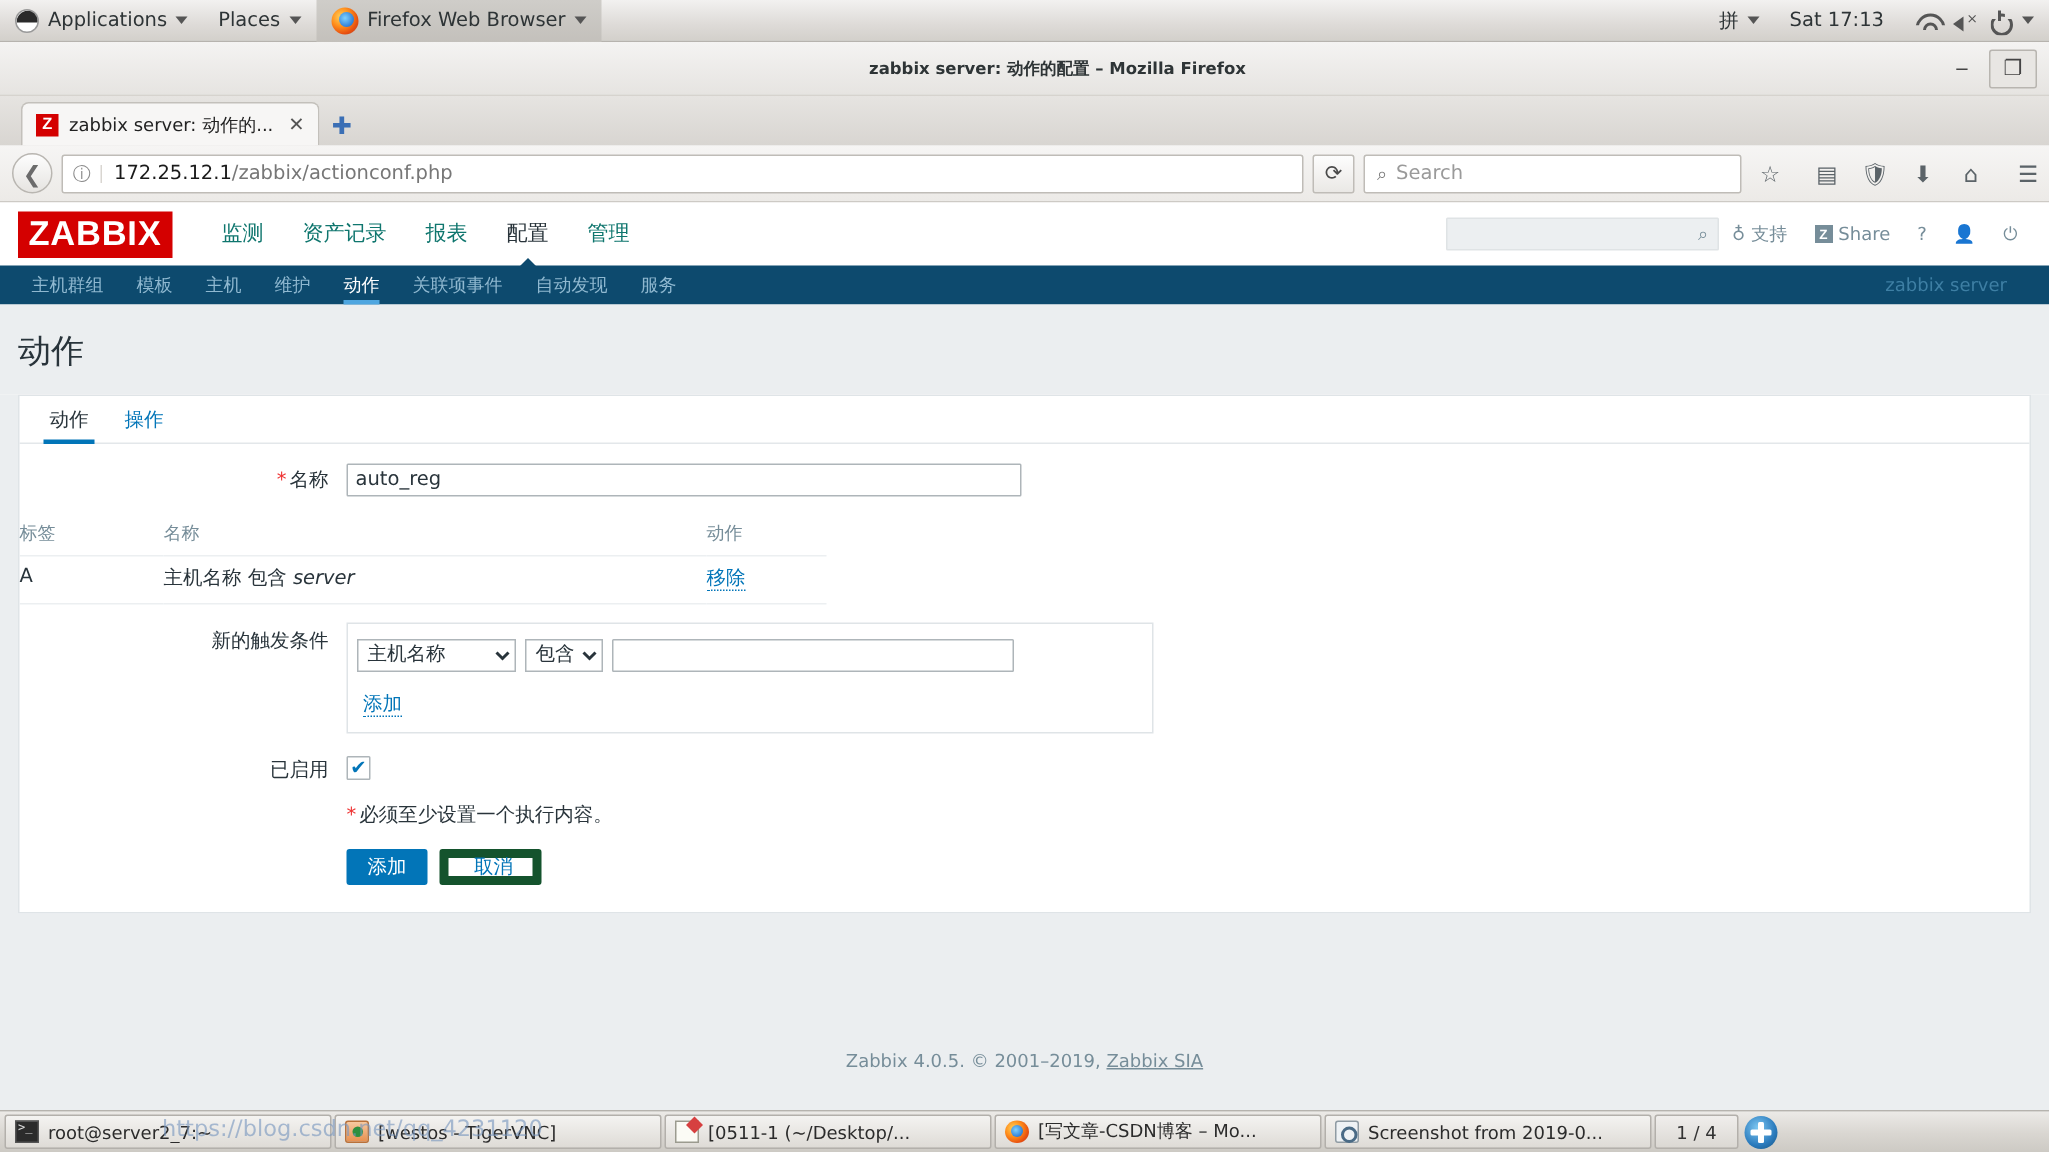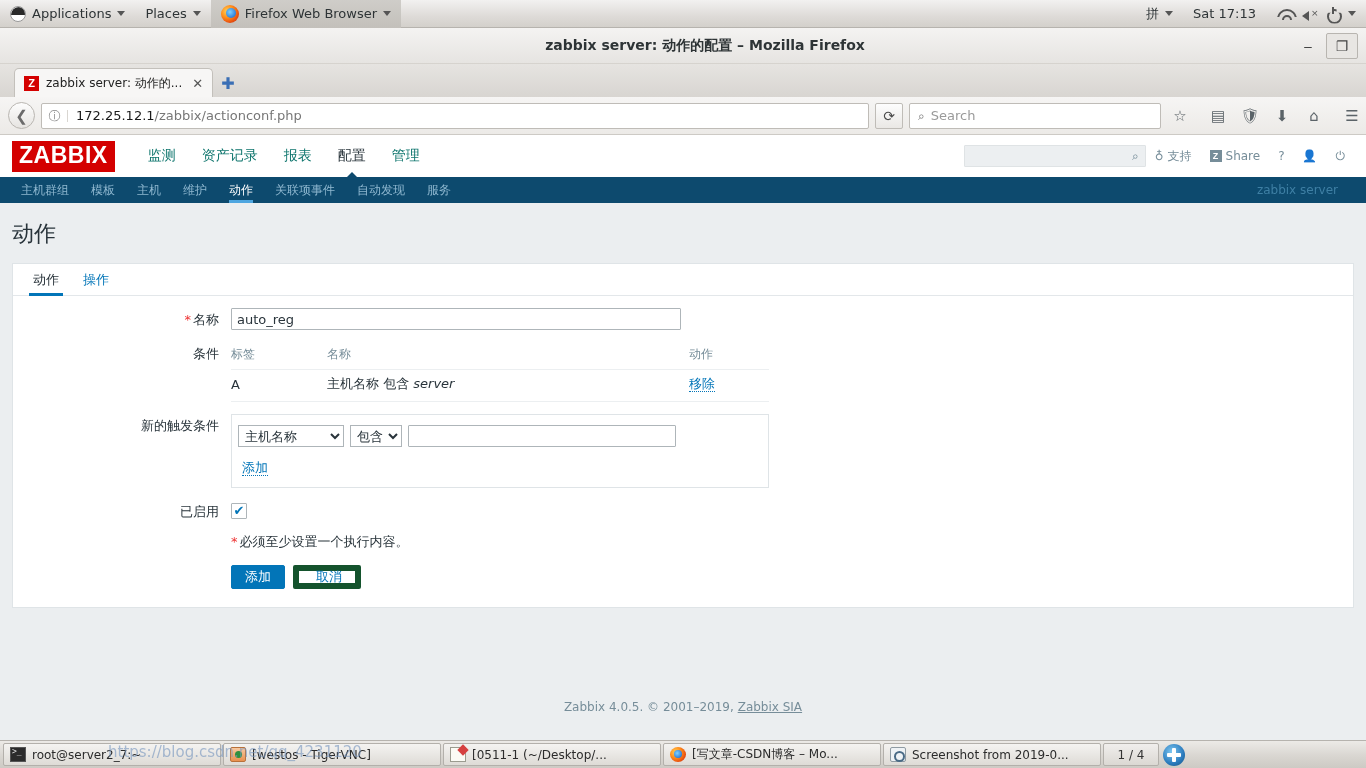--- a/index.html
+++ b/index.html
@@ -88,21 +88,21 @@
     height: 712px; width: 100%;
     background: #f0f0f0; display: flex; flex-direction: column;
   }
   #ff-titlebar {
     height: 36px; background: linear-gradient(to bottom, #f4f3f2, #e6e4e1);
     border-bottom: 1px solid #d6d3ce;
     display: flex; align-items: center; position: relative;
   }
   #ff-title {
     position: absolute; left: 0; right: 0; text-align: center;
-    font-size: 14px; color: #2e3436; font-weight: bold; margin-left: 44px;
+    font-size: 11px; color: #2e3436; font-weight: bold; margin-left: 44px;
   }
   #win-controls {
     margin-left: auto; display: flex; align-items: center; gap: 2px;
     padding-right: 8px; z-index: 2;
   }
   .win-btn {
     width: 32px; height: 26px; display: flex; align-items: center; justify-content: center;
     font-size: 14px; color: #444; cursor: default;
   }
   .win-btn.boxed { border: 1px solid #b8b5b0; background: #e8e6e3; border-radius: 2px; }
@@ -527,21 +527,20 @@
         <div class="form-row">
           <div class="form-label">
             <span class="req-star">*</span><span>名称</span>
           </div>
           <div class="form-field">
             <input id="name-input" class="txt" type="text" value="auto_reg" style="">
           </div>
         </div>
 
         <div class="form-row">
-          <div class="form-label">条件</div>
           <div class="form-field">
             <table class="cond-table">
               <thead>
                 <tr>
                   <th class="c-label">标签</th>
                   <th>名称</th>
                   <th class="c-action">动作</th>
                 </tr>
               </thead>
               <tbody>

